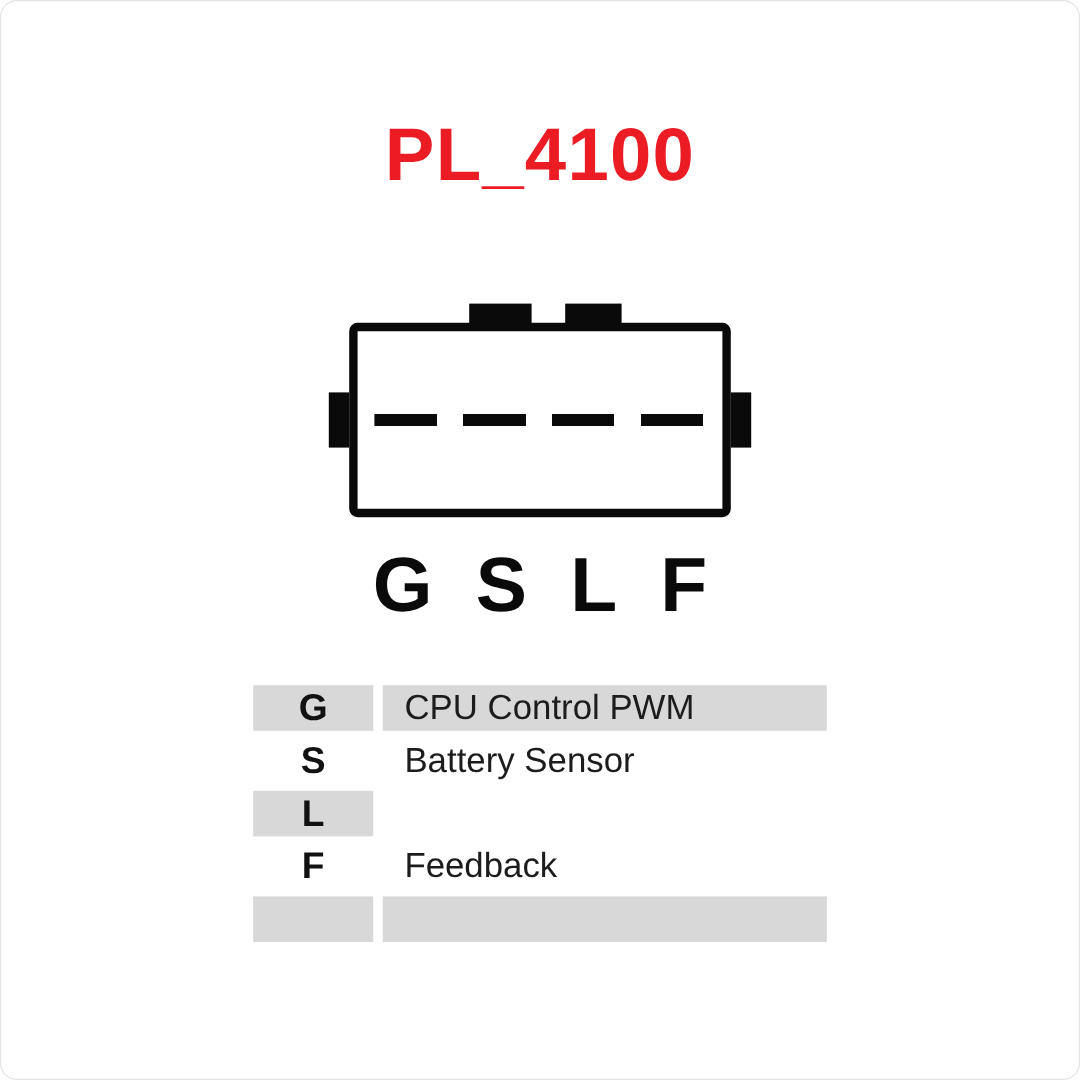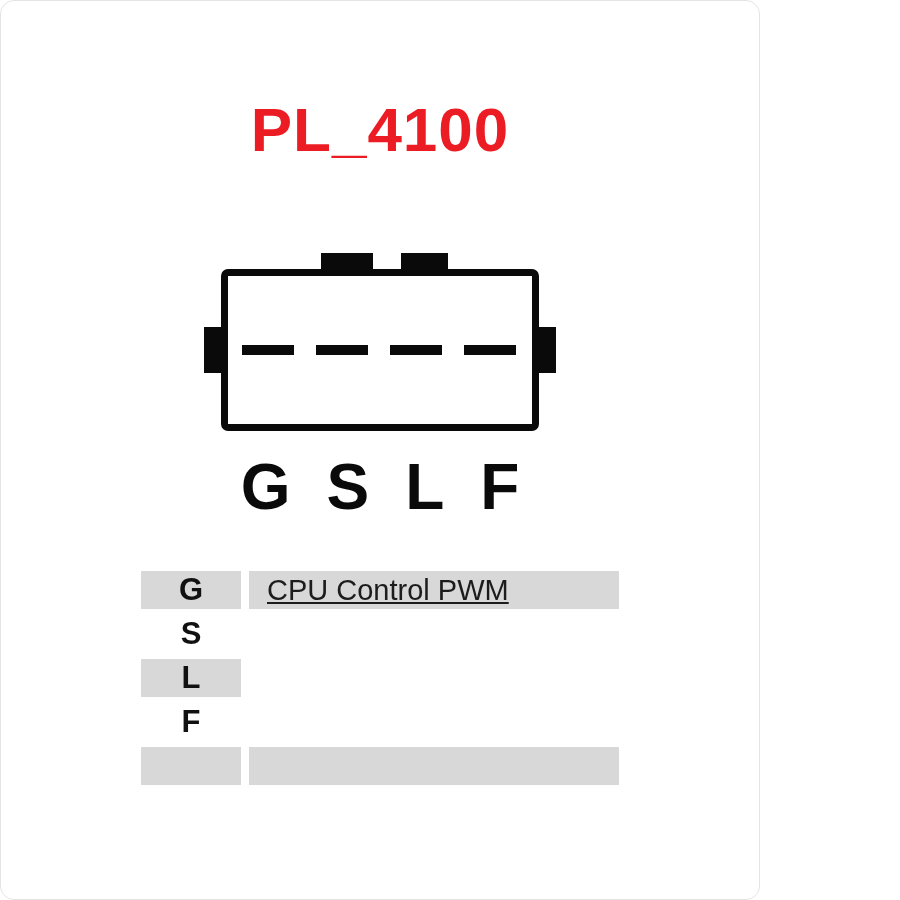--- a/index.html
+++ b/index.html
@@ -3,21 +3,21 @@
 <meta charset="utf-8">
 <style>
   * { margin: 0; padding: 0; box-sizing: border-box; }
   html, body {
     width: 900px; height: 900px;
     background: #ffffff;
     font-family: "Liberation Sans", sans-serif;
   }
   .frame {
     position: relative;
-    width: 760px; height: 900px;
+    width: 900px; height: 900px;
     border: 1px solid #e4e4e4;
     border-radius: 14px;
     overflow: hidden;
     background: #ffffff;
   }
   
   .title {
     margin-top: 98px;
     text-align: center;
     font-size: 62px;
@@ -84,21 +84,20 @@
     font-size: 31px;
     color: #111111;
   }
   .cell.desc {
     flex: 1;
     margin-left: 8px;
     display: flex; align-items: center;
     padding-left: 18px;
     font-size: 29px;
     color: #1c1c1c;
-    text-decoration: underline;
   }
 </style>
 </head>
 <body>
 
 <div class="frame">
 
   <h1 class="title">PL_4100</h1>
 
   <div class="connector">
@@ -118,26 +117,28 @@
     <span class="pin-label">F</span>
   </div>
 
   <div class="legend">
     <div class="legend-row">
       <div class="cell pin">G</div>
       <div class="cell desc">CPU Control PWM</div>
     </div>
     <div class="legend-row">
       <div class="cell pin">S</div>
+      <div class="cell desc">Battery Sensor</div>
     </div>
     <div class="legend-row">
       <div class="cell pin">L</div>
     </div>
     <div class="legend-row">
       <div class="cell pin">F</div>
+      <div class="cell desc">Feedback</div>
     </div>
     <div class="legend-row">
       <div class="cell pin"></div>
       <div class="cell desc"></div>
     </div>
   </div>
 
 </div>
 
 </body></html>

